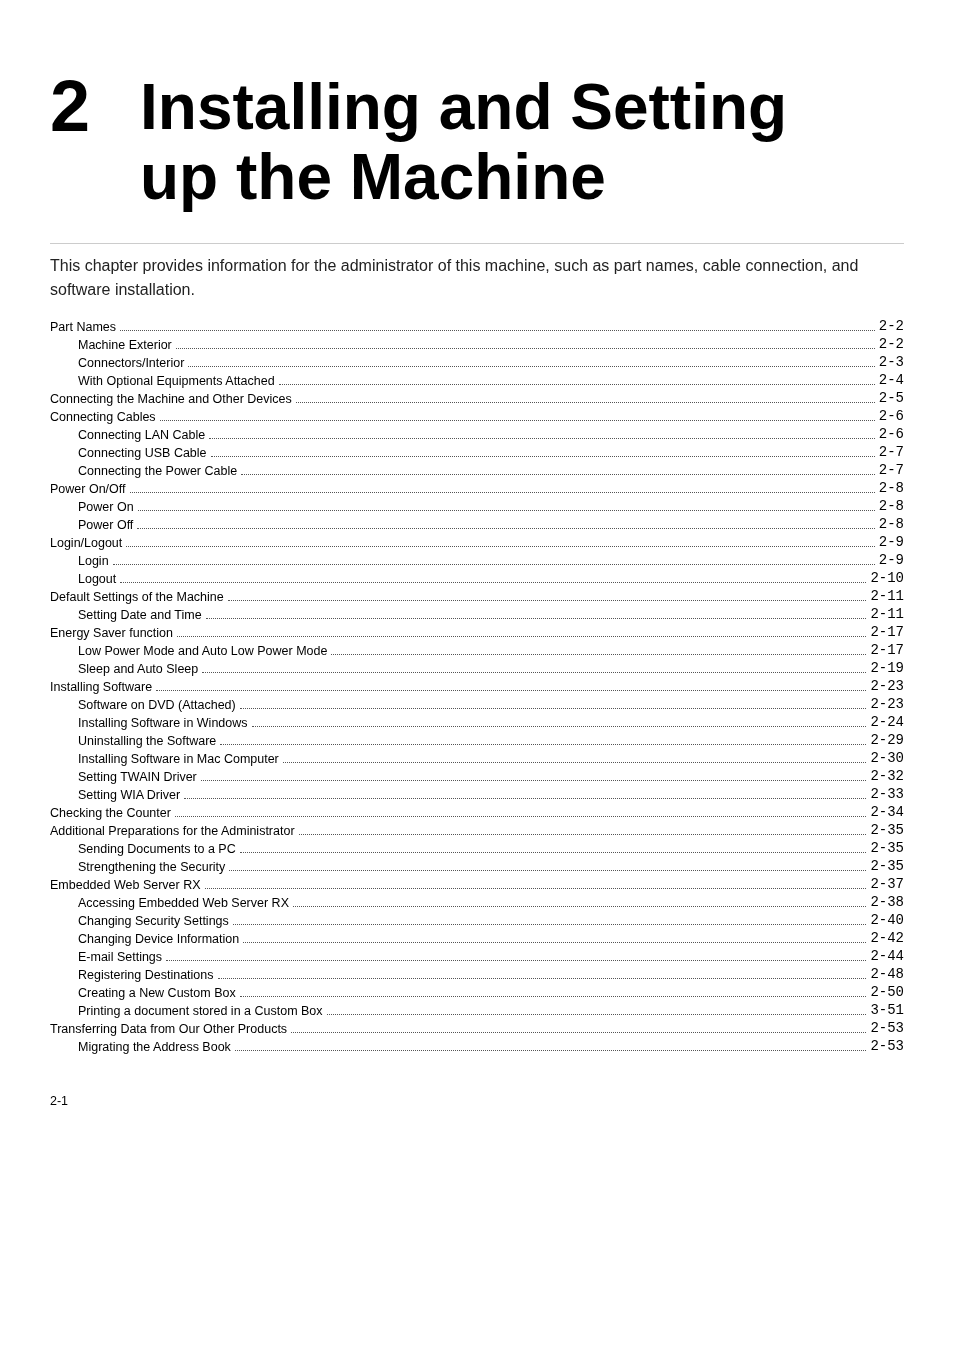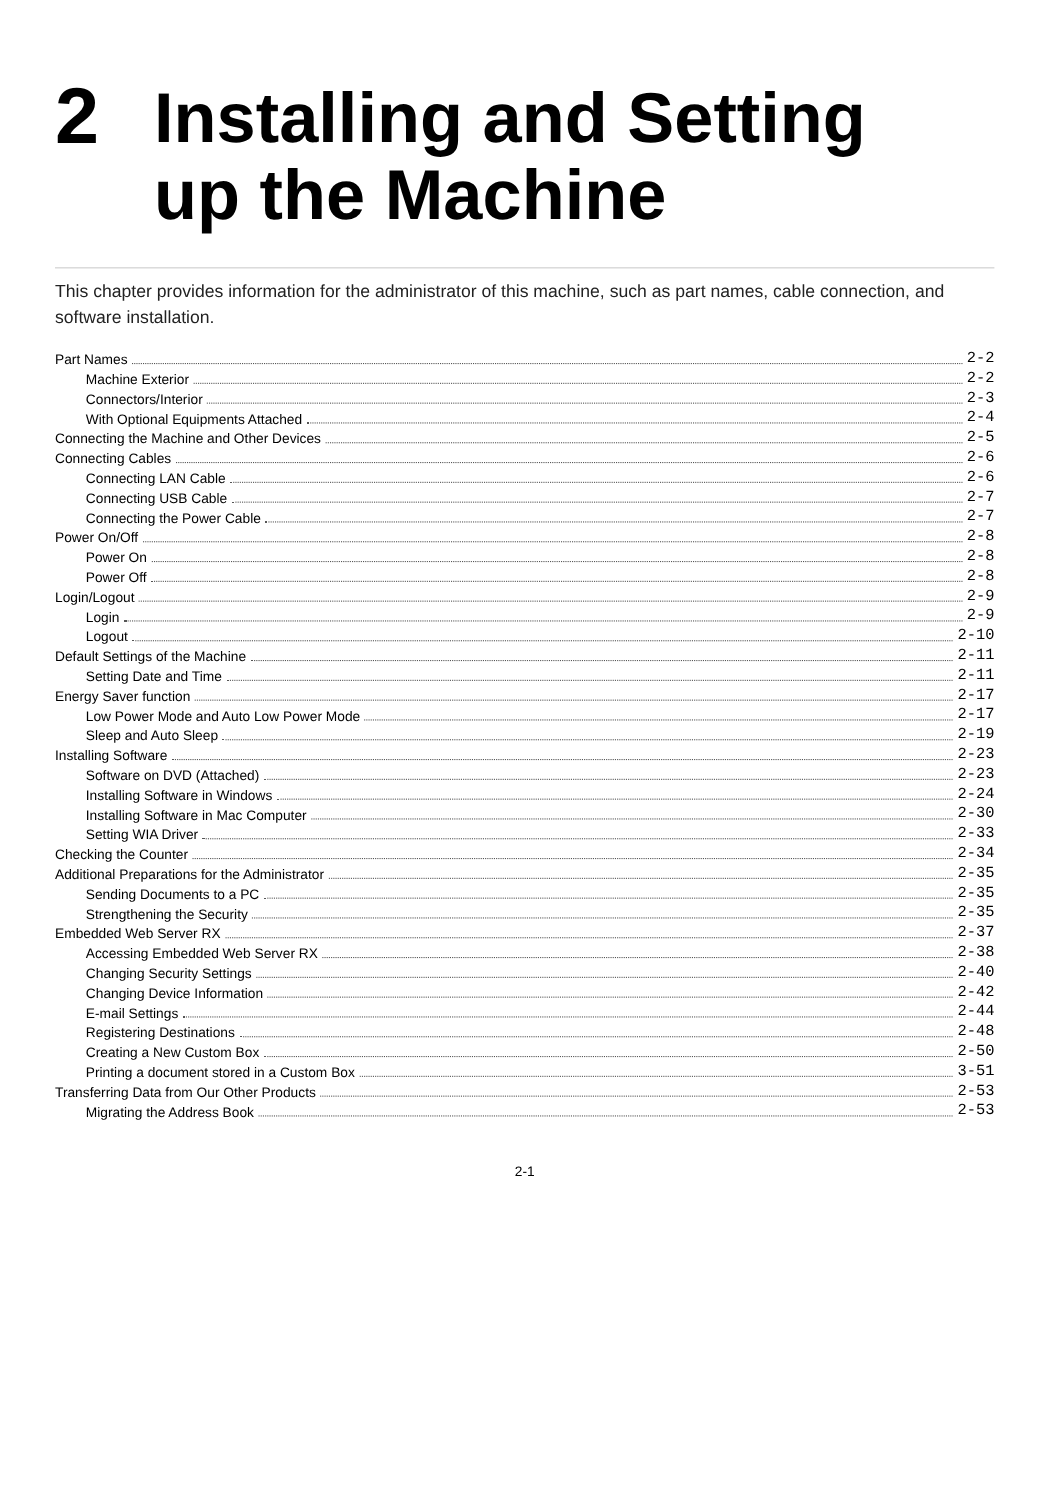--- a/index.html
+++ b/index.html
@@ -71,21 +71,21 @@
     }
 
     .toc-page {
       white-space: nowrap;
       flex-shrink: 0;
       font-size: 14px;
       font-family: Liberation Mono, monospace;
     }
 
     .page-number {
-      text-align: center;
+      text-align: left;
       font-size: 12.5px;
       margin-top: 40px;
       color: #000;
     }
 
     hr.divider {
       border: none;
       border-top: 1px solid #ccc;
       margin: 16px 0 10px 0;
     }
@@ -215,25 +215,35 @@
       <span class="toc-label">Software on DVD (Attached)</span>
       <span class="toc-dots"></span>
       <span class="toc-page">2-23</span>
     </div>
     <div class="toc-entry level2">
       <span class="toc-label">Installing Software in Windows</span>
       <span class="toc-dots"></span>
       <span class="toc-page">2-24</span>
     </div>
     <div class="toc-entry level2">
+      <span class="toc-label">Uninstalling the Software</span>
+      <span class="toc-dots"></span>
+      <span class="toc-page">2-29</span>
+    </div>
+    <div class="toc-entry level2">
       <span class="toc-label">Installing Software in Mac Computer</span>
       <span class="toc-dots"></span>
       <span class="toc-page">2-30</span>
     </div>
     <div class="toc-entry level2">
+      <span class="toc-label">Setting TWAIN Driver</span>
+      <span class="toc-dots"></span>
+      <span class="toc-page">2-32</span>
+    </div>
+    <div class="toc-entry level2">
       <span class="toc-label">Setting WIA Driver</span>
       <span class="toc-dots"></span>
       <span class="toc-page">2-33</span>
     </div>
     <div class="toc-entry level1">
       <span class="toc-label">Checking the Counter</span>
       <span class="toc-dots"></span>
       <span class="toc-page">2-34</span>
     </div>
     <div class="toc-entry level1">

